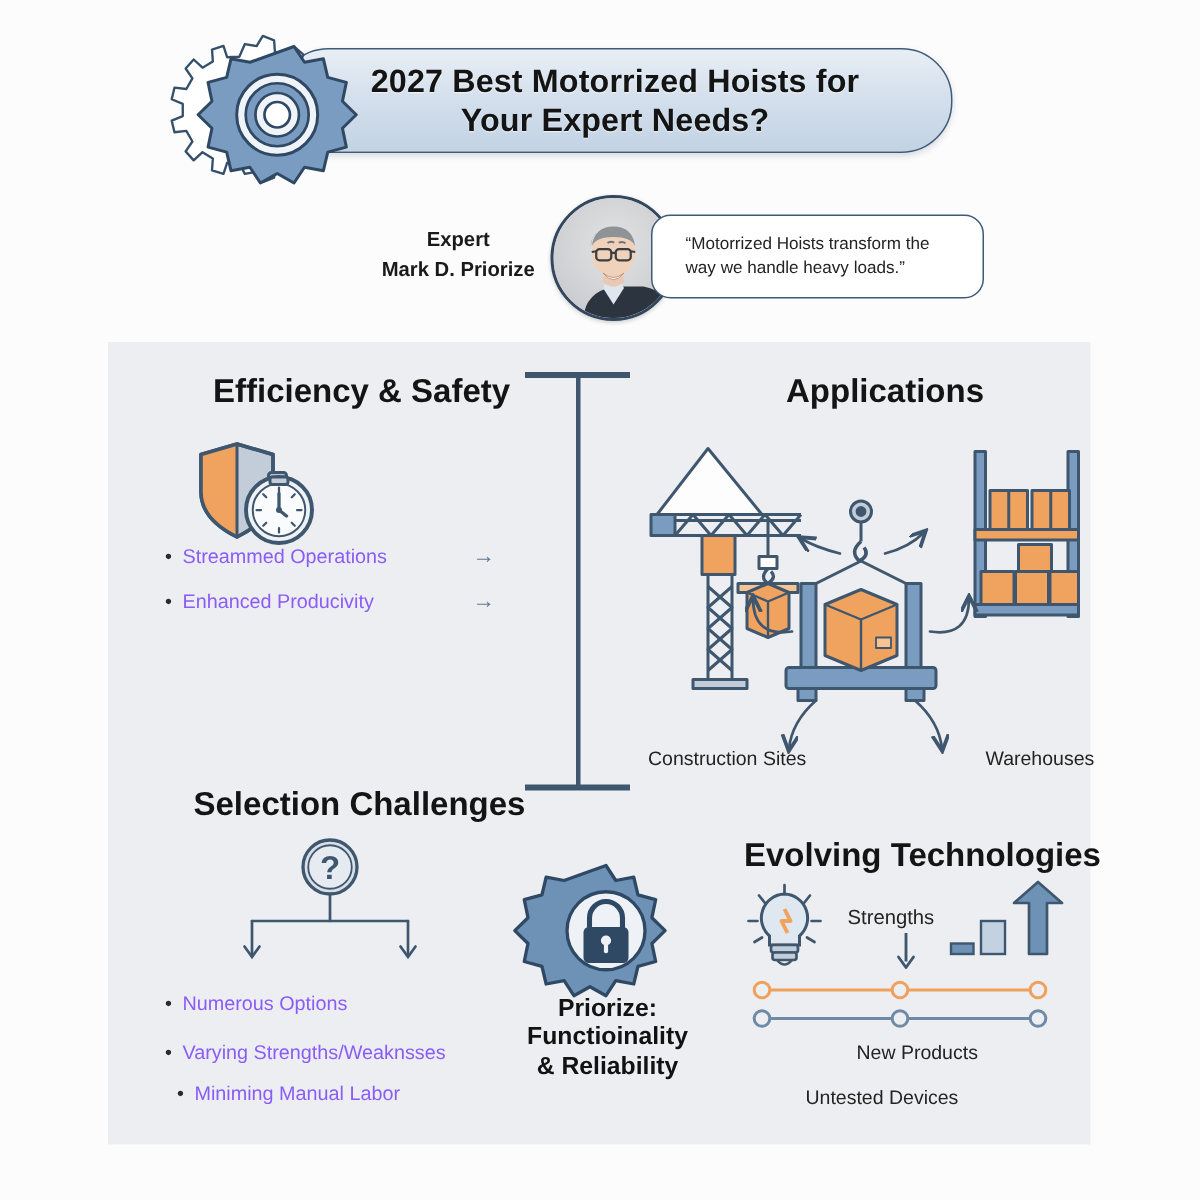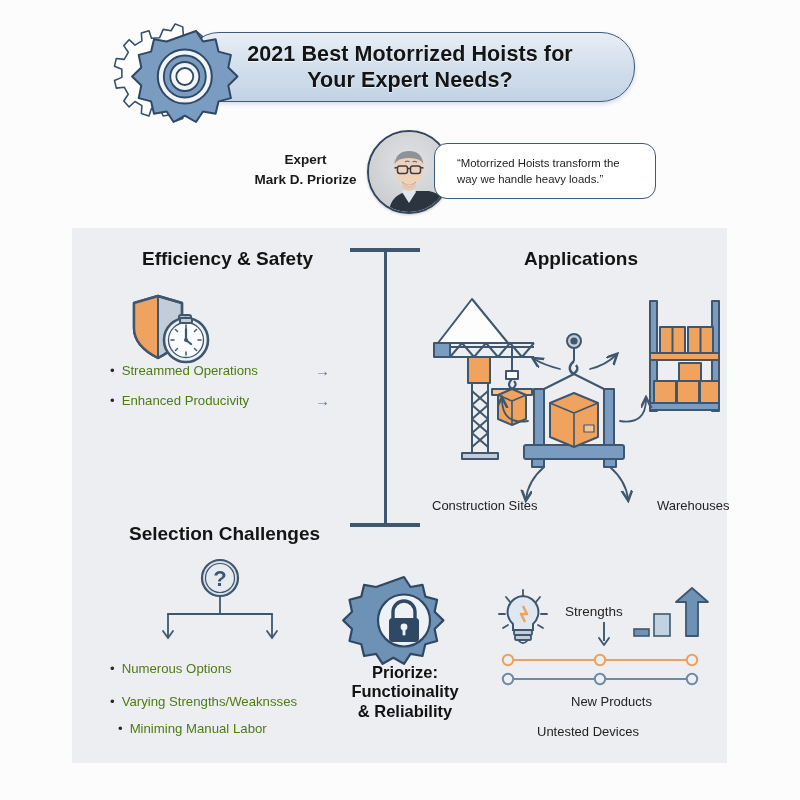--- a/index.html
+++ b/index.html
@@ -50,34 +50,34 @@
     padding:0 12px 0 22px;box-sizing:border-box;
   }
   .quote-text{font-size:11.4px;line-height:1.42;color:#232323;}
 
   
   .panel{
     position:absolute;left:72px;top:228px;width:655px;height:535px;
     background:#eceef1;
   }
 
-  .sec-title{position:absolute;font-size:19px;font-weight:bold;color:#141414;white-space:nowrap;}
+  .sec-title{position:absolute;font-size:22px;font-weight:bold;color:#141414;white-space:nowrap;}
   .h-eff{left:142px;top:248px;}
   .h-app{left:524px;top:248px;}
   .h-sel{left:129px;top:523px;}
   .h-evo{left:496px;top:557px;}
 
   
   .divider{position:absolute;left:384px;top:248px;width:3px;height:278px;background:#3f576e;}
   .div-cap{position:absolute;width:70px;height:3.5px;background:#3f576e;left:350px;}
   .cap-top{top:248px;}
   .cap-bot{top:523px;}
 
   
-  .bullet{position:absolute;font-size:13.2px;color:#4d7c0f;white-space:nowrap;}
+  .bullet{position:absolute;font-size:13.2px;color:#8b5cf6;white-space:nowrap;}
   .bullet:before{content:"\2022";margin-right:7px;color:#2a2a2a;}
   .b1{left:110px;top:363px;}
   .b2{left:110px;top:393px;}
   .b3{left:110px;top:661px;}
   .b4{left:110px;top:694px;}
   .b5{left:118px;top:721px;}
   .arrow-r{position:absolute;font-size:15px;color:#5b7896;}
   .ar1{left:315px;top:362px;}
   .ar2{left:315px;top:392px;}
 
@@ -98,21 +98,21 @@
   svg{display:block;overflow:visible;}
   .abs{position:absolute;}
 </style>
 </head>
 <body>
 
 <div class="stage">
 
   <div class="title-bar">
     <div class="title-text">
-      <span>2021 Best Motorrized Hoists for</span><br>
+      <span>2027 Best Motorrized Hoists for</span><br>
       <span>Your Expert Needs?</span>
     </div>
   </div>
 
   <div class="gear-stack">
     <svg width="136" height="110" viewBox="0 0 136 110">
       <g fill="#ffffff" stroke="#34506c" stroke-width="1.7" stroke-linejoin="round">
         <path d="M47 8 l8.5 1.5 4.5-7.4 8.2 3.2 0.6 8.7 8.6 2.6 5.4-6.8 6.6 5.8-3.3 8 6.2 6.3 8.2-2.6 3.6 7.9-6.6 5.6 2 8.6 8.6 1.3 0 8.7-8.6 1.3-2 8.6 6.6 5.6-3.6 7.9-8.2-2.6-6.2 6.3 3.3 8-6.6 5.8-5.4-6.8-8.6 2.6-0.6 8.7-8.2 3.2-4.5-7.4-8.5 1.5-4-7.8-8.8-0.4-2.7 8.2-8.3-2.6 0.6-8.6-7.5-4.5-6.4 5.9-5.8-6.5 4.9-7.2-4.4-7.7-8.6 1 -2-8.4 8-3.3 0-8.9-8-3.3 2-8.4 8.6 1 4.4-7.7-4.9-7.2 5.8-6.5 6.4 5.9 7.5-4.5-0.6-8.6 8.3-2.6 2.7 8.2 8.8-0.4z" transform="translate(-8,0) scale(0.92)"></path>
       </g>
       <g transform="translate(22,7)">
@@ -167,20 +167,21 @@
 
   <div class="panel"></div>
 
   <div class="divider"></div>
   <div class="div-cap cap-top"></div>
   <div class="div-cap cap-bot"></div>
 
   <div class="sec-title h-eff">Efficiency &amp; Safety</div>
   <div class="sec-title h-app">Applications</div>
   <div class="sec-title h-sel">Selection Challenges</div>
+  <div class="sec-title h-evo">Evolving Technologies</div>
 
   <div class="abs" style="left:128px;top:292px;">
     <svg width="92" height="78" viewBox="0 0 92 78">
       <path d="M30 4 L54 11 L54 36 Q54 54 30 66 Q6 54 6 36 L6 11 Z" fill="#c3cdd9" stroke="#3f576e" stroke-width="2.4" stroke-linejoin="round"></path>
       <path d="M30 4 L30 66 Q6 54 6 36 L6 11 Z" fill="#f0a35e" stroke="none"></path>
       <path d="M30 4 L54 11 L54 36 Q54 54 30 66 Q6 54 6 36 L6 11 Z" fill="none" stroke="#3f576e" stroke-width="2.4" stroke-linejoin="round"></path>
       <line x1="30" y1="4" x2="30" y2="66" stroke="#3f576e" stroke-width="2"></line>
       <rect x="51" y="23" width="12" height="6" rx="2" fill="#b9c4d1" stroke="#3f576e" stroke-width="2"></rect>
       <circle cx="58" cy="48" r="22" fill="#eef1f5" stroke="#3f576e" stroke-width="2.6"></circle>
       <circle cx="58" cy="48" r="17.5" fill="#fafbfc" stroke="#3f576e" stroke-width="1.3"></circle>

